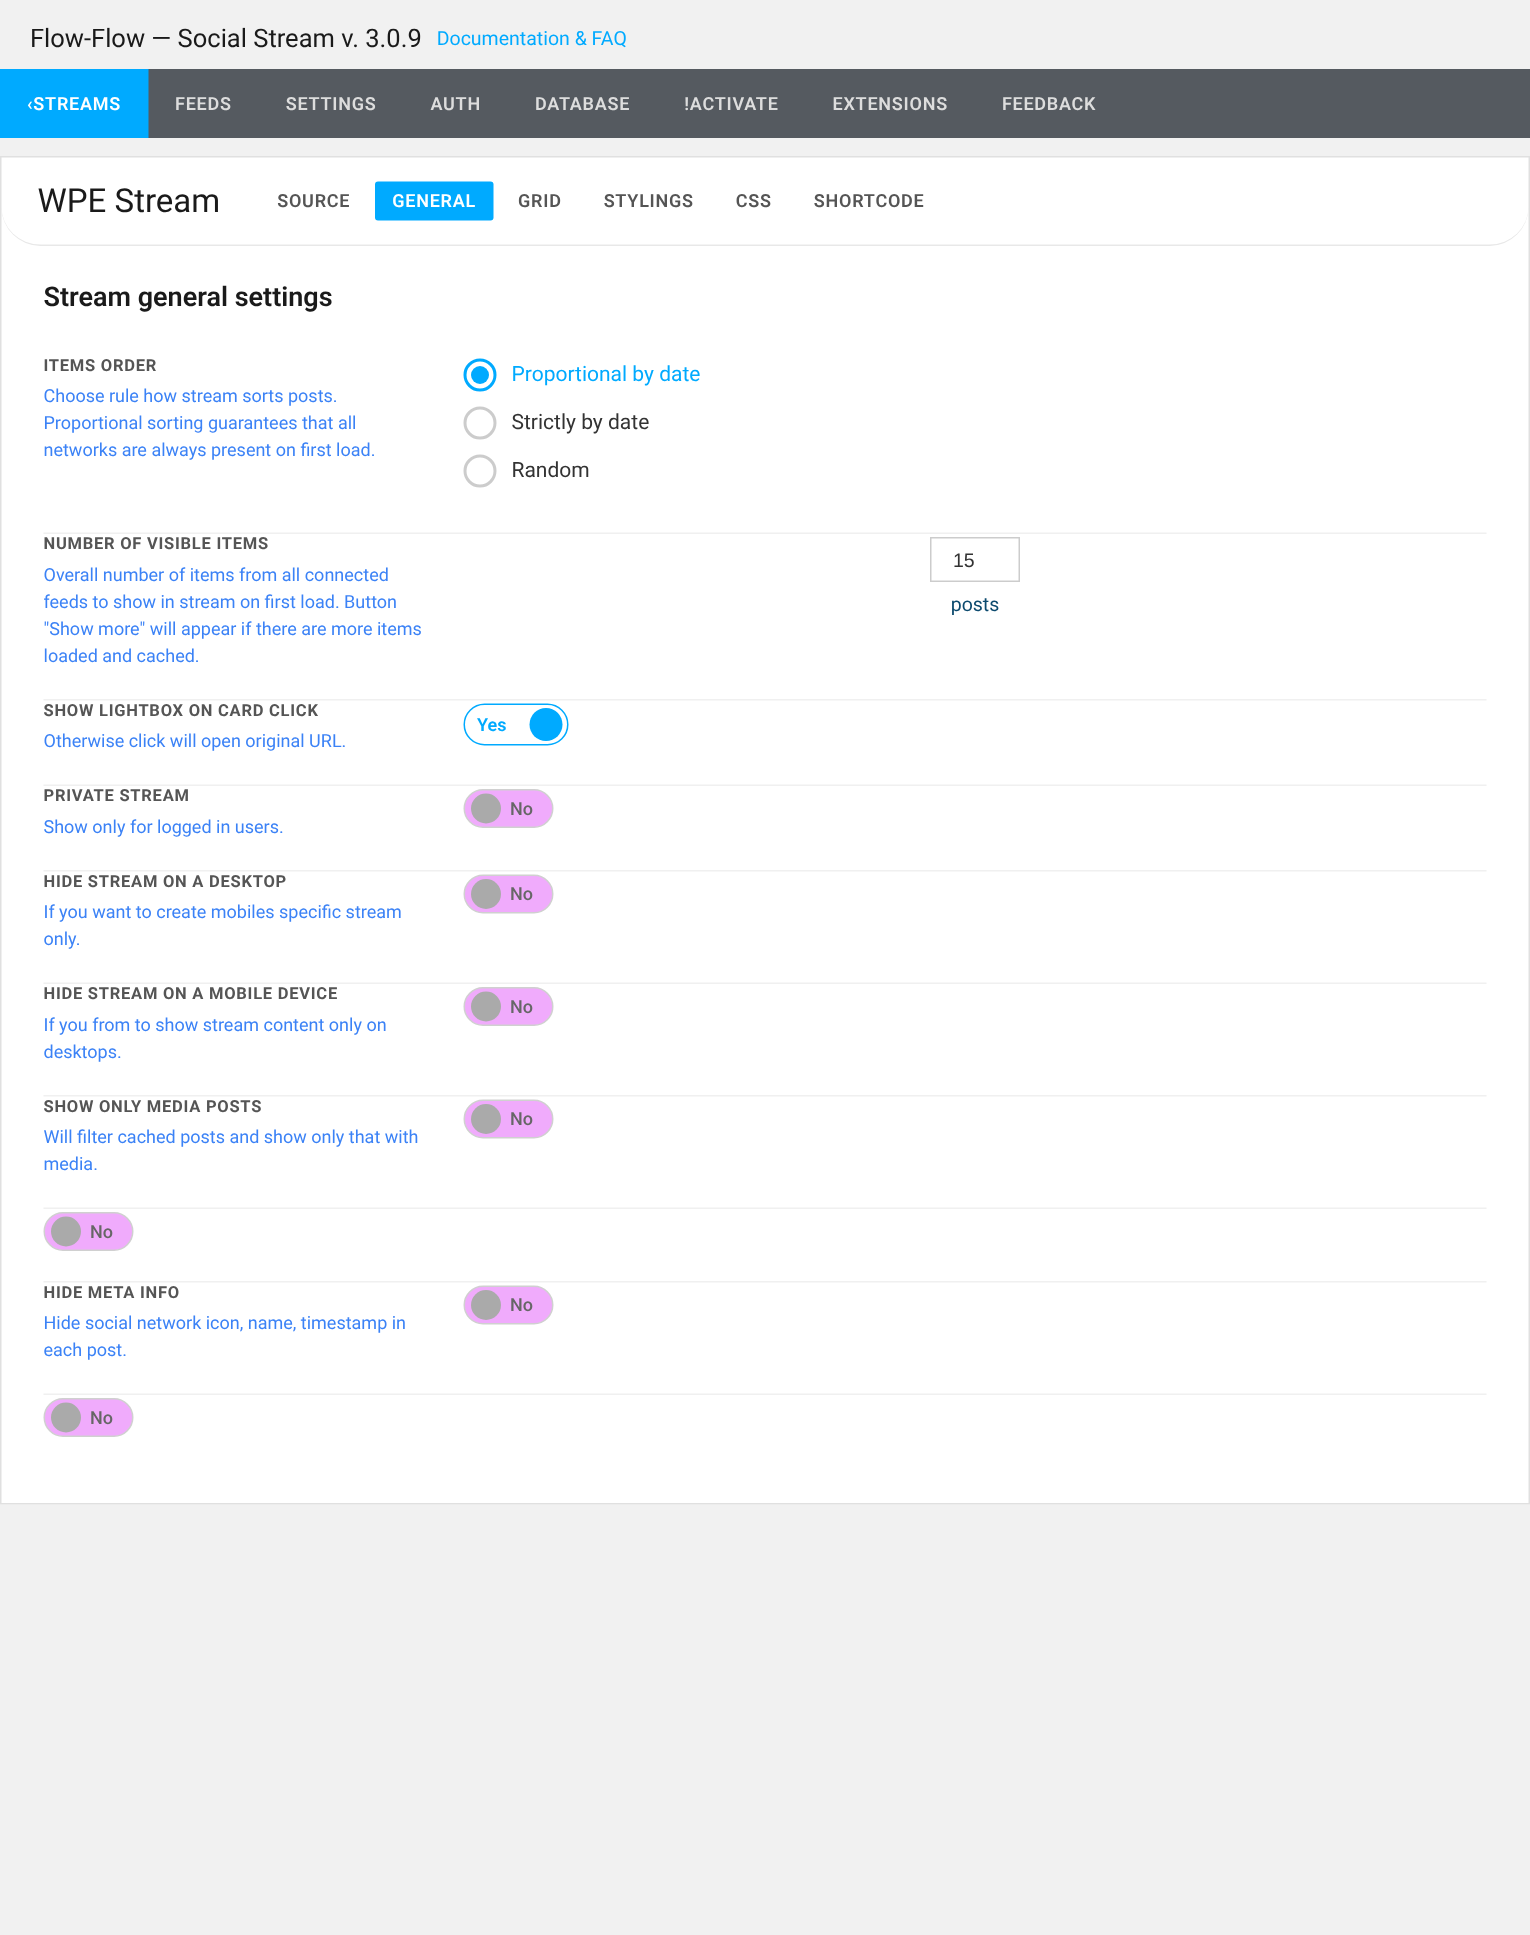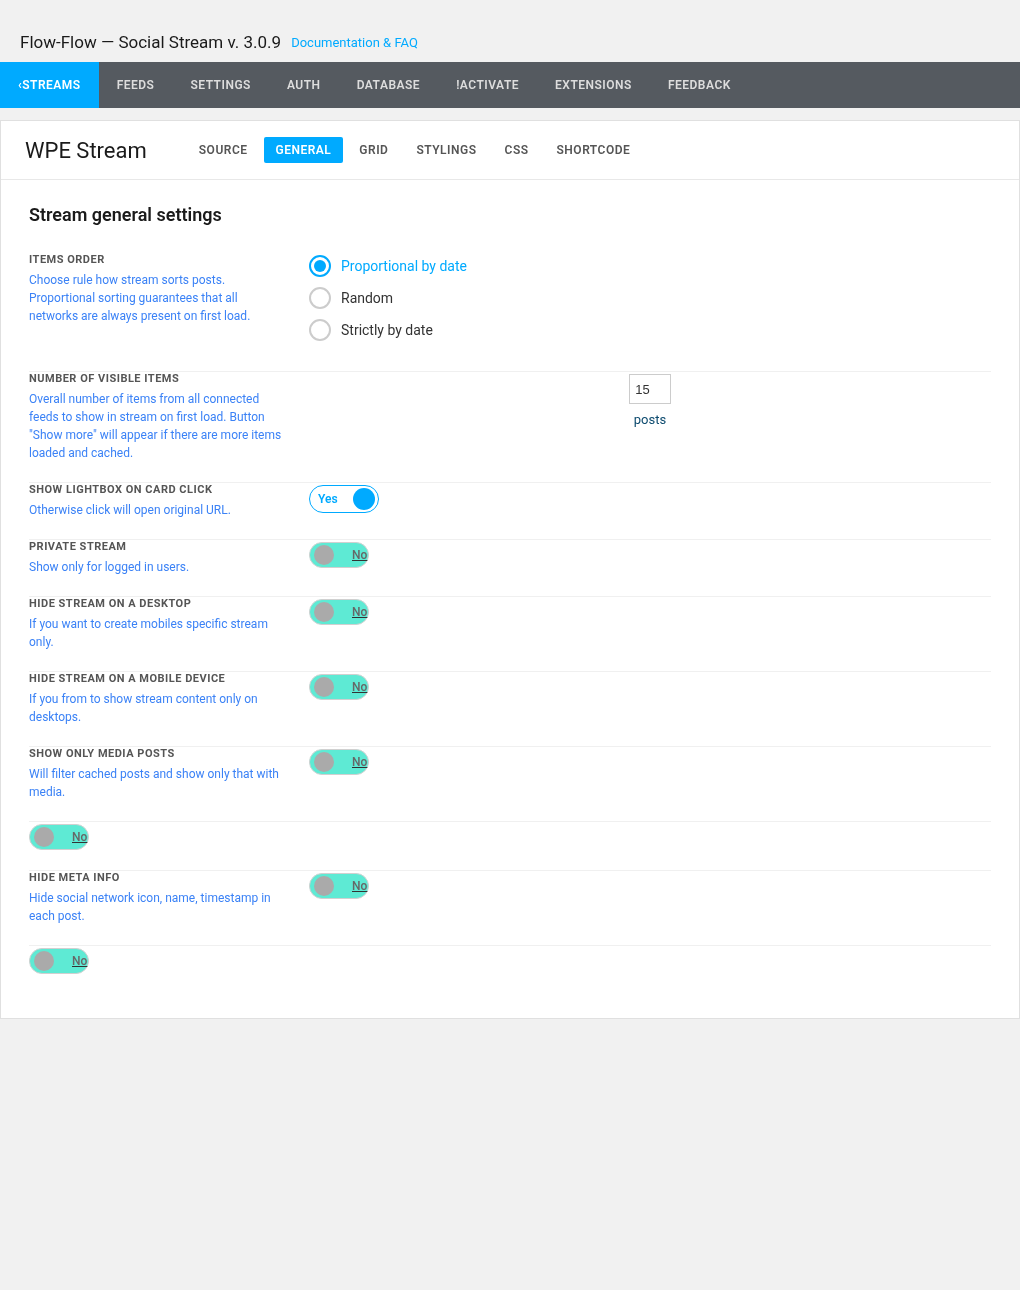--- a/index.html
+++ b/index.html
@@ -10,21 +10,21 @@
       font-size: 13px;
     }
     .page-wrapper {
       max-width: 1020px;
       margin: 0 auto;
       background: #f1f1f1;
       min-height: 1290px;
     }
     .title-bar {
       background: #f1f1f1;
-      padding: 32px 20px 10px 20px;
+      padding: 16px 20px 10px 20px;
       display: flex;
       align-items: center;
       gap: 10px;
     }
     .title-bar h1 {
       font-size: 17px;
       font-weight: 400;
       color: #1a1a1a;
     }
     .title-bar a {
@@ -57,21 +57,22 @@
     .content-area {
       background: #fff;
       margin: 12px 0 0 0;
       border: 1px solid #e0e0e0;
     }
     .stream-header {
       display: flex;
       align-items: center;
       padding: 16px 24px;
       border-bottom: 1px solid #e8e8e8;
-      gap: 40px;
+      gap: 26px;
+      border-radius: 26px;
     }
     .stream-name {
       font-size: 22px;
       font-weight: 400;
       color: #1a1a1a;
     }
     .stream-tabs {
       display: flex;
       align-items: center;
       gap: 4px;
@@ -168,21 +169,21 @@
     .radio-label.unselected {
       color: #333;
     }
     
     .number-row {
       display: flex;
       align-items: center;
       gap: 8px;
     }
     .number-input {
-      width: 42px;
+      width: 60px;
       height: 30px;
       border: 1px solid #ccc;
       text-align: center;
       font-size: 13px;
       color: #333;
       outline: none;
     }
     .unit-label {
       font-size: 13px;
       color: #0c4a6e;
@@ -224,30 +225,29 @@
       left: 28px;
     }
     .toggle.yes .toggle-text {
       left: 8px;
       color: #00aaff;
     }
     
     .toggle-no {
       display: flex;
       align-items: center;
-      background: #5eead4;
+      background: #f0abfc;
       border-radius: 20px;
       padding: 3px 10px 3px 4px;
       cursor: pointer;
       width: 60px;
       height: 26px;
       position: relative;
       border: 1px solid #d0d0d0;
-      gap: 18px;
-      text-decoration: underline;
+      gap: 6px;
     }
     .toggle-no-knob {
       width: 20px;
       height: 20px;
       border-radius: 50%;
       background: #aaa;
       flex-shrink: 0;
     }
     .toggle-no-label {
       font-size: 12px;
@@ -317,25 +317,25 @@
         </div>
         <div class="setting-right">
           <label class="radio-option">
             <div class="radio-circle selected">
               <div class="radio-inner"></div>
             </div>
             <span class="radio-label">Proportional by date</span>
           </label>
           <label class="radio-option">
             <div class="radio-circle"></div>
-            <span class="radio-label unselected">Random</span>
+            <span class="radio-label unselected">Strictly by date</span>
           </label>
           <label class="radio-option">
             <div class="radio-circle"></div>
-            <span class="radio-label unselected">Strictly by date</span>
+            <span class="radio-label unselected">Random</span>
           </label>
         </div>
       </div>
 
       <div class="setting-row">
         <div class="setting-left">
           <div class="setting-label">NUMBER OF VISIBLE ITEMS</div>
           <div class="setting-desc">Overall number of items from all connected feeds to show in stream on first load. Button "Show more" will appear if there are more items loaded and cached.</div>
         </div>
         <div class="setting-right number-row">

